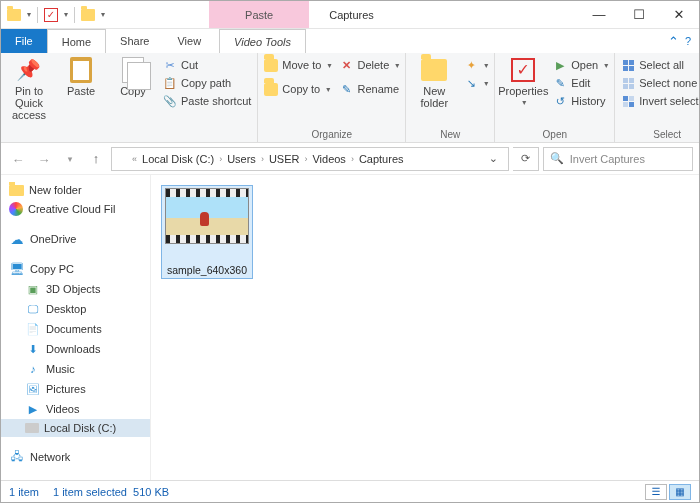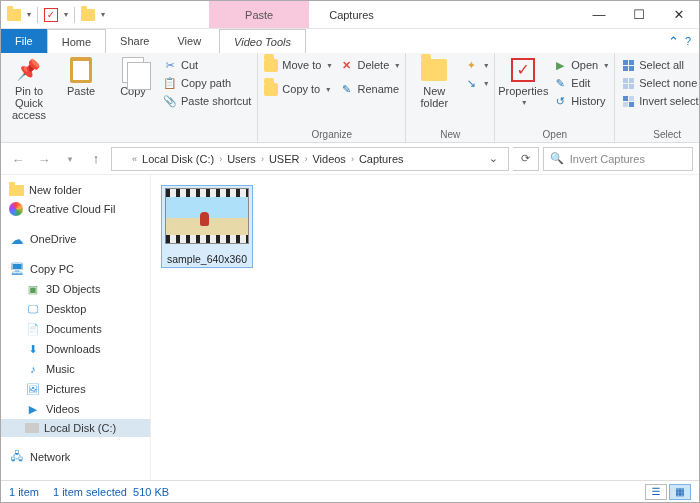--- a/index.html
+++ b/index.html
@@ -60,21 +60,21 @@
 .ti { width: 16px; height: 14px; display: flex; align-items: center; justify-content: center; flex-shrink: 0; }
 .ti.folder { background: #ffd76a; border-radius: 1px; width: 15px; height: 11px; position: relative; }
 .ti.folder::before { content: ""; position: absolute; top: -3px; left: 0; width: 6px; height: 3px; background: #ffd76a; }
 .ti.cloud { color: #2a8dd4; font-size: 13px; }
 .ti.pc { color: #2a8dd4; font-size: 12px; }
 .ti.disk { width: 14px; height: 10px; background: #ccc; border-radius: 1px; }
 .ti.net { color: #2a8dd4; }
 .ti.creative { width: 14px; height: 14px; background: conic-gradient(#f44,#fa4,#4a4,#48f,#a4f,#f44); border-radius: 50%; }
 .ti.music { color: #2a8dd4; }
 .content { flex: 1; padding: 10px; position: relative; }
-.file-item { width: 92px; display: flex; flex-direction: column; align-items: center; gap: 9px; border: 1px solid #7fb5e6; background: #d8ebfb; padding: 2px; }
+.file-item { width: 92px; display: flex; flex-direction: column; align-items: center; gap: 20px; border: 1px solid #7fb5e6; background: #d8ebfb; padding: 2px; }
 .thumb { width: 84px; height: 56px; background: #333; position: relative; border: 1px solid #888; }
 .thumb::before, .thumb::after { content: ""; position: absolute; left: 0; right: 0; height: 8px; background: repeating-linear-gradient(90deg,#222 0 4px,#eee 4px 10px); }
 .thumb::before { top: 0; } .thumb::after { bottom: 0; }
 .thumb-img { position: absolute; top: 8px; bottom: 8px; left: 0; right: 0; background: linear-gradient(#aee1f9 55%,#e8d9a8 55%); }
 .thumb-person { position: absolute; left: 42%; top: 40%; width: 9px; height: 14px; background: #c0392b; border-radius: 4px 4px 2px 2px; }
 .file-label { font-size: 10.5px; text-align: center; color: #222; }
 .status { height: 22px; border-top: 1px solid #ddd; display: flex; align-items: center; padding: 0 8px; gap: 14px; color: #1560b3; font-size: 11px; }
 .status-right { margin-left: auto; display: flex; gap: 2px; }
 .view-btn { width: 22px; height: 16px; border: 1px solid #bbb; display: flex; align-items: center; justify-content: center; font-size: 10px; }
 .view-btn.active { background: #cde6f7; border-color: #7fb5e6; }

